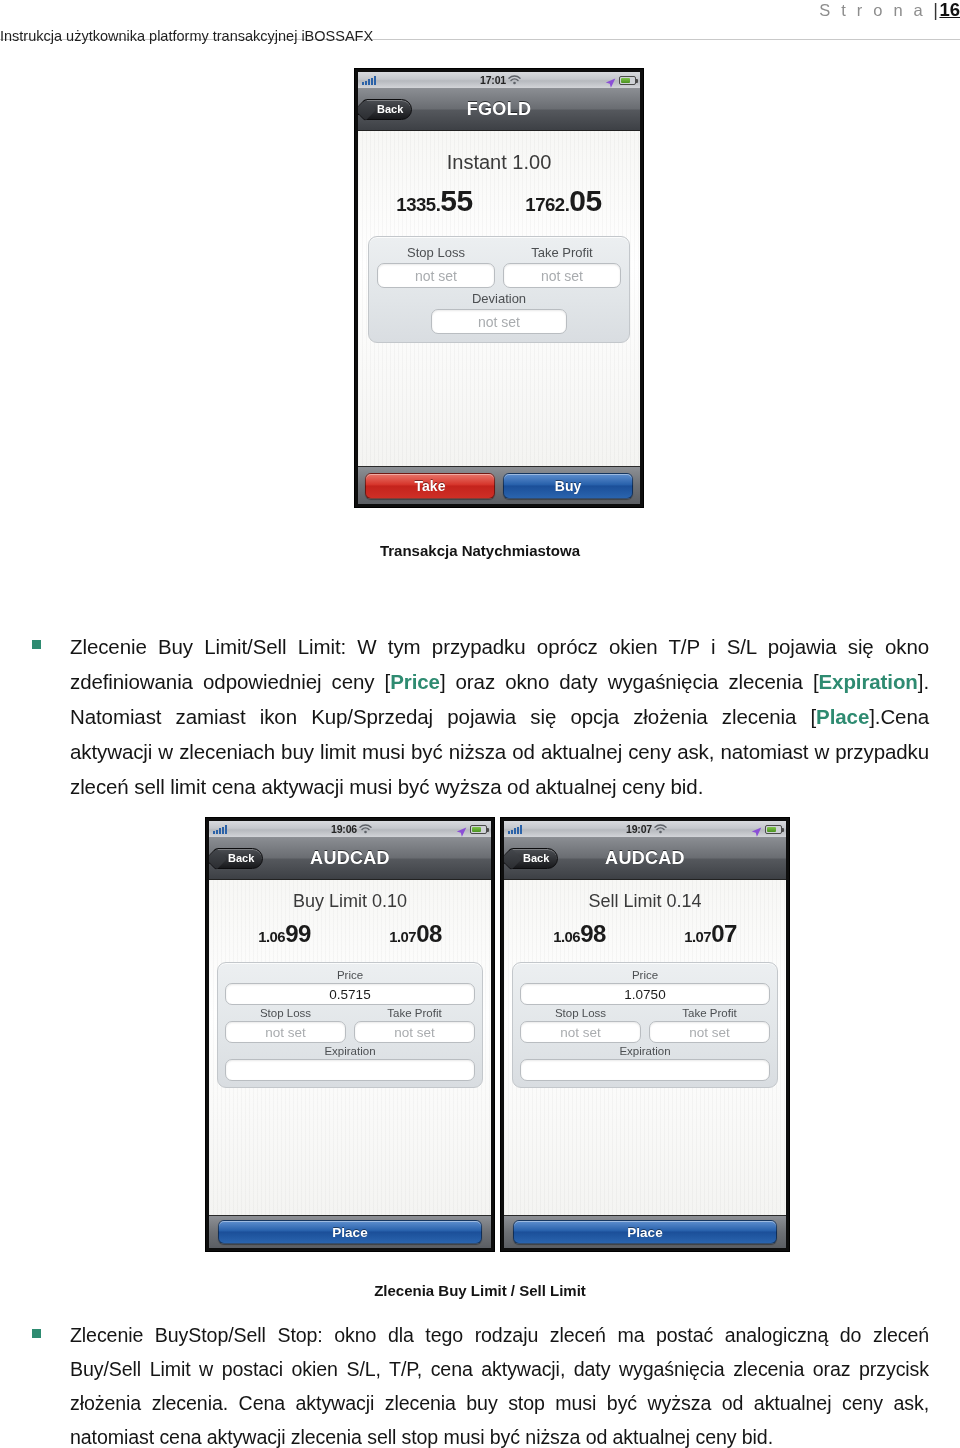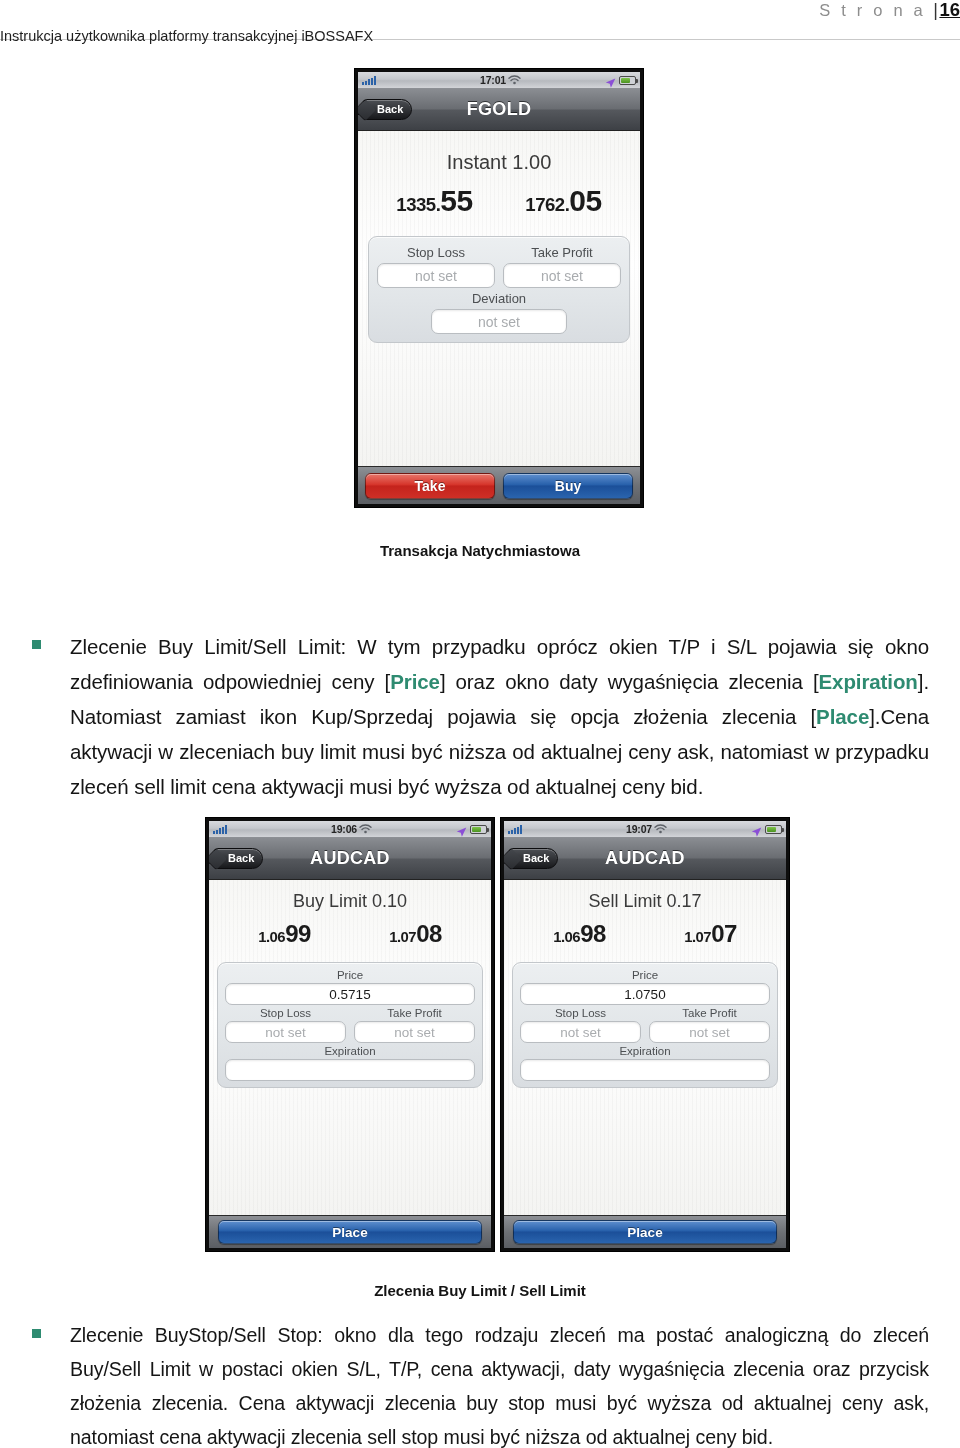--- a/index.html
+++ b/index.html
@@ -458,21 +458,21 @@
             </span>
         </span>
       </div>
 
       <div class="navbar">
         <span class="nav-back">Back</span>
         <span class="nav-title">AUDCAD</span>
       </div>
 
       <div class="screen-body">
-        <div class="order-type">Sell Limit 0.17</div>
+        <div class="order-type">Sell Limit 0.14</div>
         <div class="quotes">
           <span class="q"><span class="small">1.06</span><span>98</span></span>
           <span class="q"><span class="small">1.07</span><span>07</span></span>
         </div>
         <div class="panel">
           <div>
             <div class="fld-label">Price</div>
             <div class="fld filled">1.0750</div>
           </div>
           <div class="row2">

